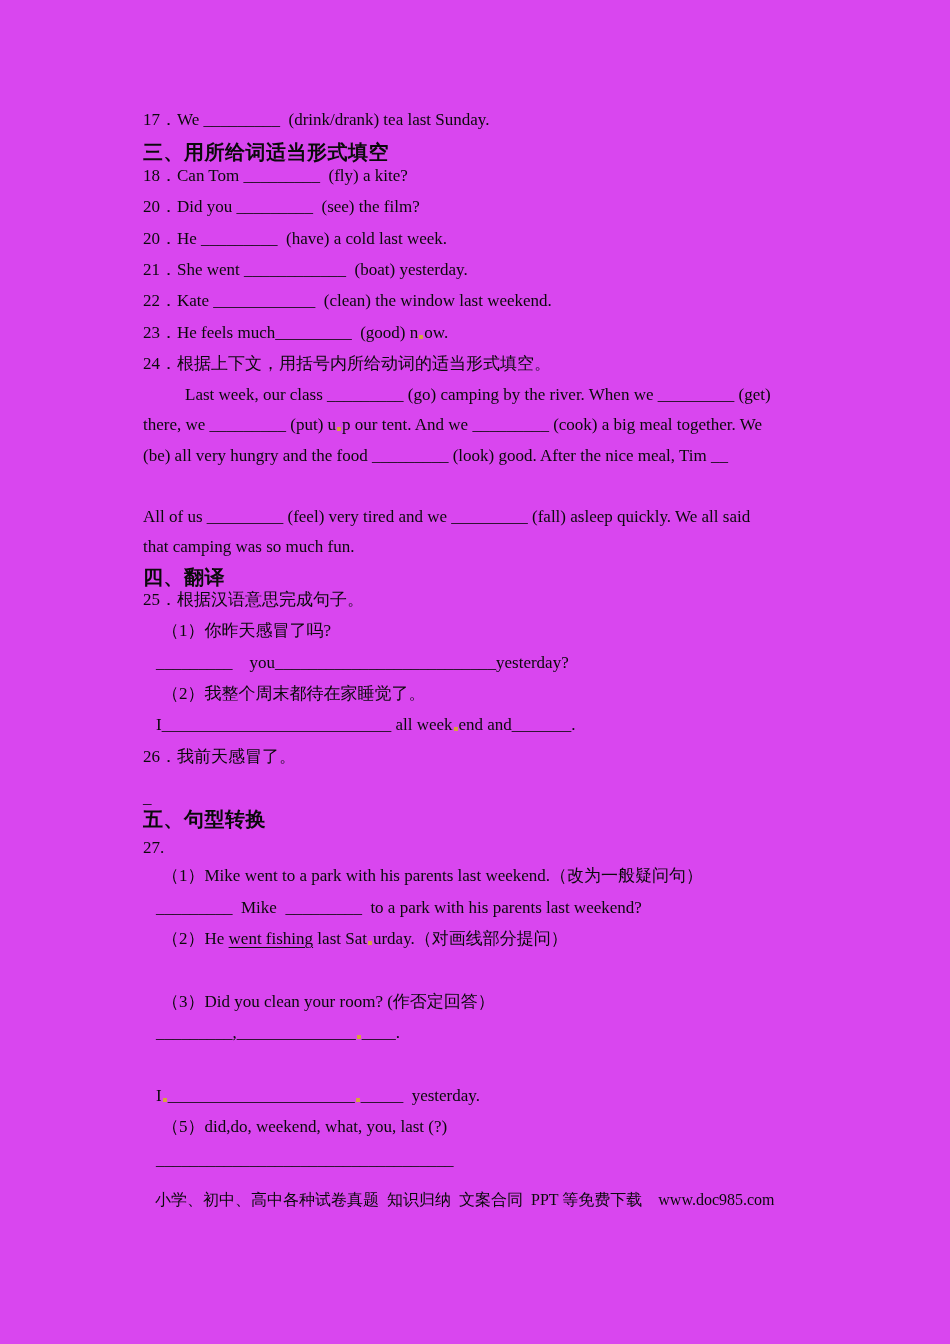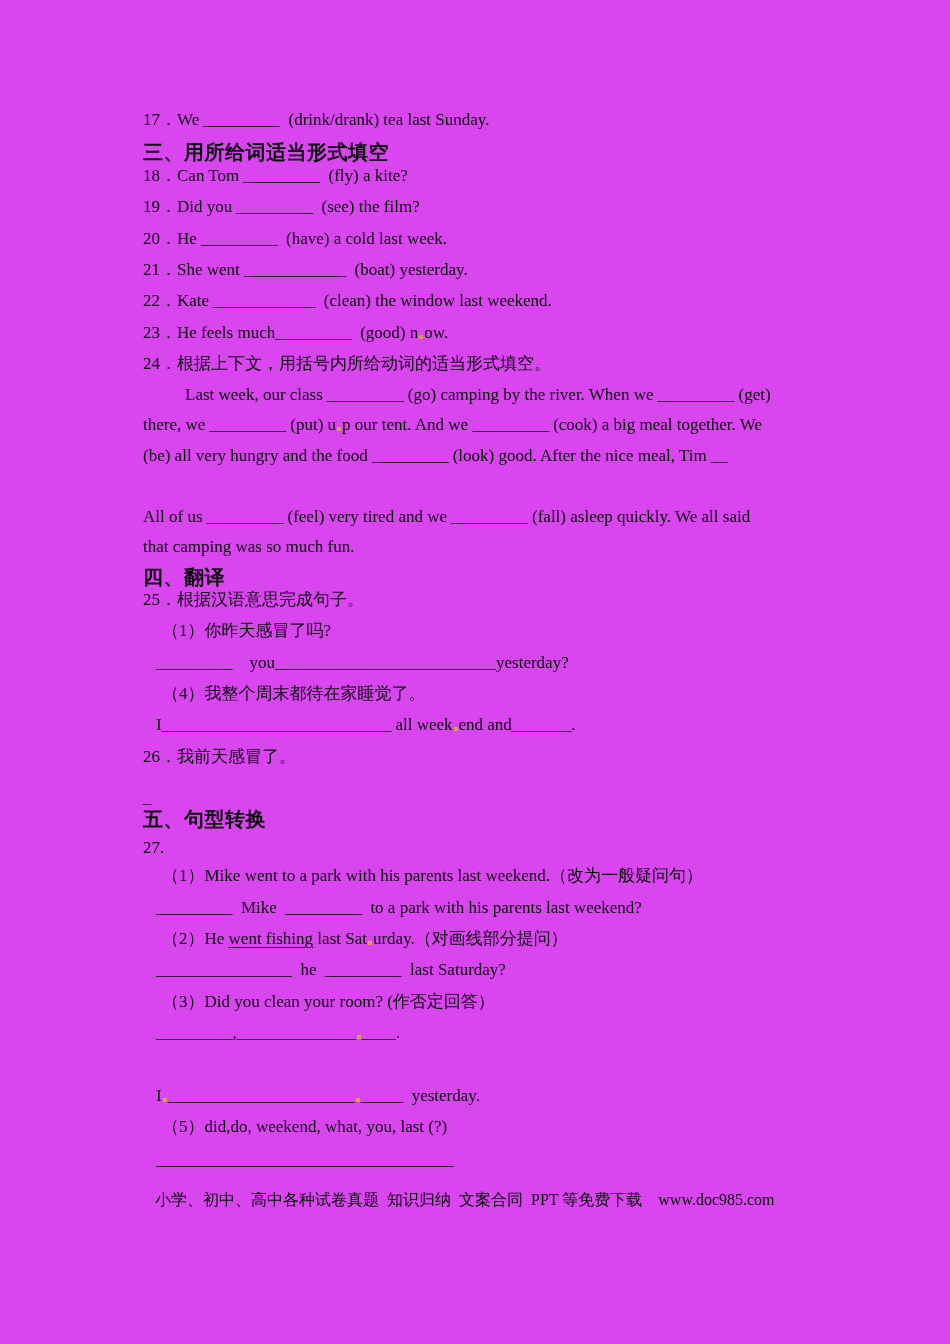--- a/index.html
+++ b/index.html
@@ -44,55 +44,54 @@
 </head>
 <body>
 
 <div class="page">
 
   <div class="line" style="top:110px">17．We _________  (drink/drank) tea last Sunday.</div>
 
   <div class="line h" style="top:141px">三、用所给词适当形式填空</div>
 
   <div class="line" style="top:166px">18．Can Tom _________  (fly) a kite?</div>
-  <div class="line" style="top:197px">19．Did you _________  (see) the film?</div>
+  <div class="line" style="top:197px">20．Did you _________  (see) the film?</div>
   <div class="line" style="top:229px">20．He _________  (have) a cold last week.</div>
   <div class="line" style="top:260px">21．She went ____________  (boat) yesterday.</div>
   <div class="line" style="top:291px">22．Kate ____________  (clean) the window last weekend.</div>
 
   <div class="line" style="top:323px"><span>23．He feels much_________  (good) n</span><span class="dot"></span><span>ow.</span></div>
 
   <div class="line" style="top:354px">24．根据上下文，用括号内所给动词的适当形式填空。</div>
 
   <div class="line p1" style="top:385px">Last week, our class _________ (go) camping by the river. When we _________ (get)</div>
   <div class="line" style="top:415px"><span>there, we _________ (put) u</span><span class="dot"></span><span>p our tent. And we _________ (cook) a big meal together. We</span></div>
   <div class="line" style="top:446px">(be) all very hungry and the food _________ (look) good. After the nice meal, Tim __</div>
   <div class="line" style="top:507px">All of us _________ (feel) very tired and we _________ (fall) asleep quickly. We all said</div>
   <div class="line" style="top:537px">that camping was so much fun.</div>
 
   <div class="line h" style="top:566px">四、翻译</div>
 
   <div class="line" style="top:590px">25．根据汉语意思完成句子。</div>
   <div class="line sub" style="top:621px">（1）你昨天感冒了吗?</div>
   <div class="line ans" style="top:653px">_________    you__________________________yesterday?</div>
-  <div class="line sub" style="top:684px">（4）我整个周末都待在家睡觉了。</div>
+  <div class="line sub" style="top:684px">（2）我整个周末都待在家睡觉了。</div>
   <div class="line ans" style="top:715px"><span>I___________________________ all week</span><span class="dot"></span><span>end and_______.</span></div>
 
   <div class="line" style="top:747px">26．我前天感冒了。</div>
   <div class="line" style="top:788px">_</div>
 
   <div class="line h" style="top:808px">五、句型转换</div>
 
   <div class="line" style="top:838px">27.</div>
 
   <div class="line sub" style="top:866px">（1）Mike went to a park with his parents last weekend.（改为一般疑问句）</div>
   <div class="line ans" style="top:898px">_________  Mike  _________  to a park with his parents last weekend?</div>
 
   <div class="line sub" style="top:929px"><span>（2）He </span><span class="ul">went fishing</span><span> last Sat</span><span class="dot"></span><span>urday.（对画线部分提问）</span></div>
-  <div class="line ans" style="top:960px">________________  he  _________  last Saturday?</div>
 
   <div class="line sub" style="top:992px">（3）Did you clean your room? (作否定回答）</div>
   <div class="line ans" style="top:1023px"><span>_________,______________</span><span class="dot"></span><span>____.</span></div>
 
   <div class="line ans" style="top:1086px"><span>I</span><span class="dot"></span><span>______________________</span><span class="dot"></span><span>_____  yesterday.</span></div>
 
   <div class="line sub" style="top:1117px">（5）did,do, weekend, what, you, last (?)</div>
   <div class="line ans" style="top:1150px">___________________________________</div>
 
   <div class="line ft" style="top:1191px"><span>小学、初中、高中各种试卷真题  知识归纳  文案合同  PPT 等免费下载</span><span class="site">www.doc985.com</span></div>

